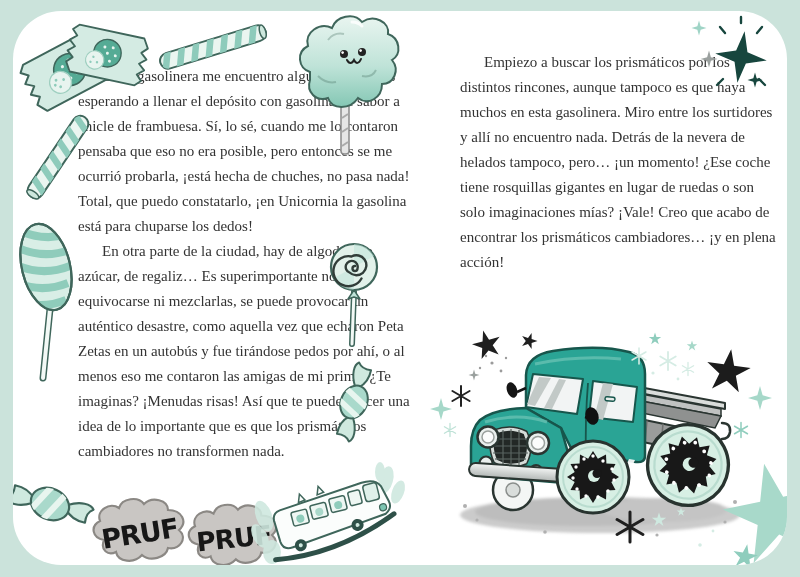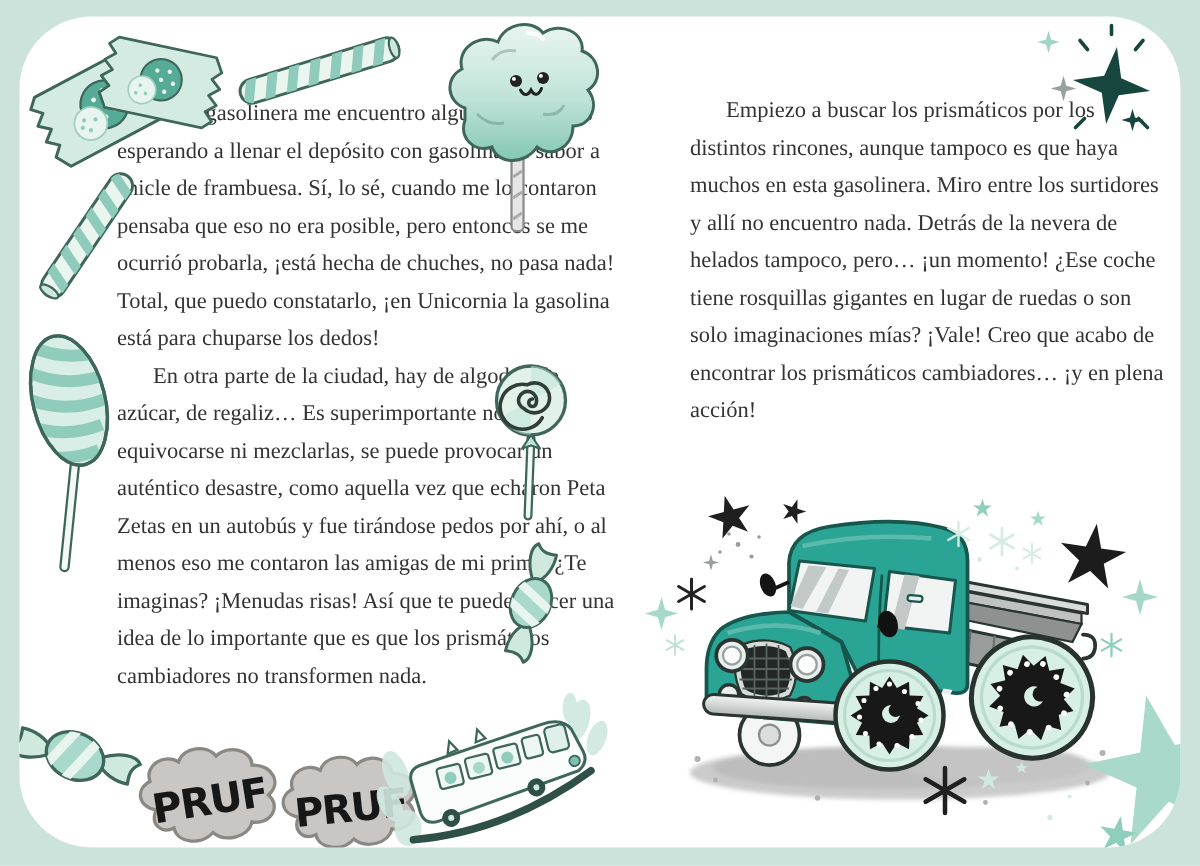--- a/index.html
+++ b/index.html
@@ -3,21 +3,21 @@
 <meta charset="utf-8">
 <style>
   html,body{margin:0;padding:0;background:#cbe3db;}
   .stage{position:relative;width:800px;height:577px;background:#cbe3db;overflow:hidden;}
   .card{position:absolute;left:13px;top:11px;width:774px;height:554px;background:#ffffff;
         border-radius:48px;overflow:hidden;}
   .page-text{position:absolute;font-family:"Liberation Serif",serif;font-size:15px;
              line-height:25px;color:#333333;}
   .page-text p{margin:0;text-indent:24px;}
   #leftText{left:65px;top:53px;width:332px;}
-  #rightText{left:447px;top:51px;width:318px;}
+  #rightText{left:447px;top:39px;width:318px;}
   .page-number{position:absolute;left:570px;top:505px;font-family:"DejaVu Serif",serif;
                font-size:14px;letter-spacing:2px;color:#2e2e2e;}
   .ill{position:absolute;}
   svg{display:block;overflow:visible;}
   .pruf-text{font-family:"DejaVu Sans",sans-serif;font-weight:800;font-size:27px;
              fill:#171717;letter-spacing:-1px;}
 </style>
 </head>
 <body>
 

